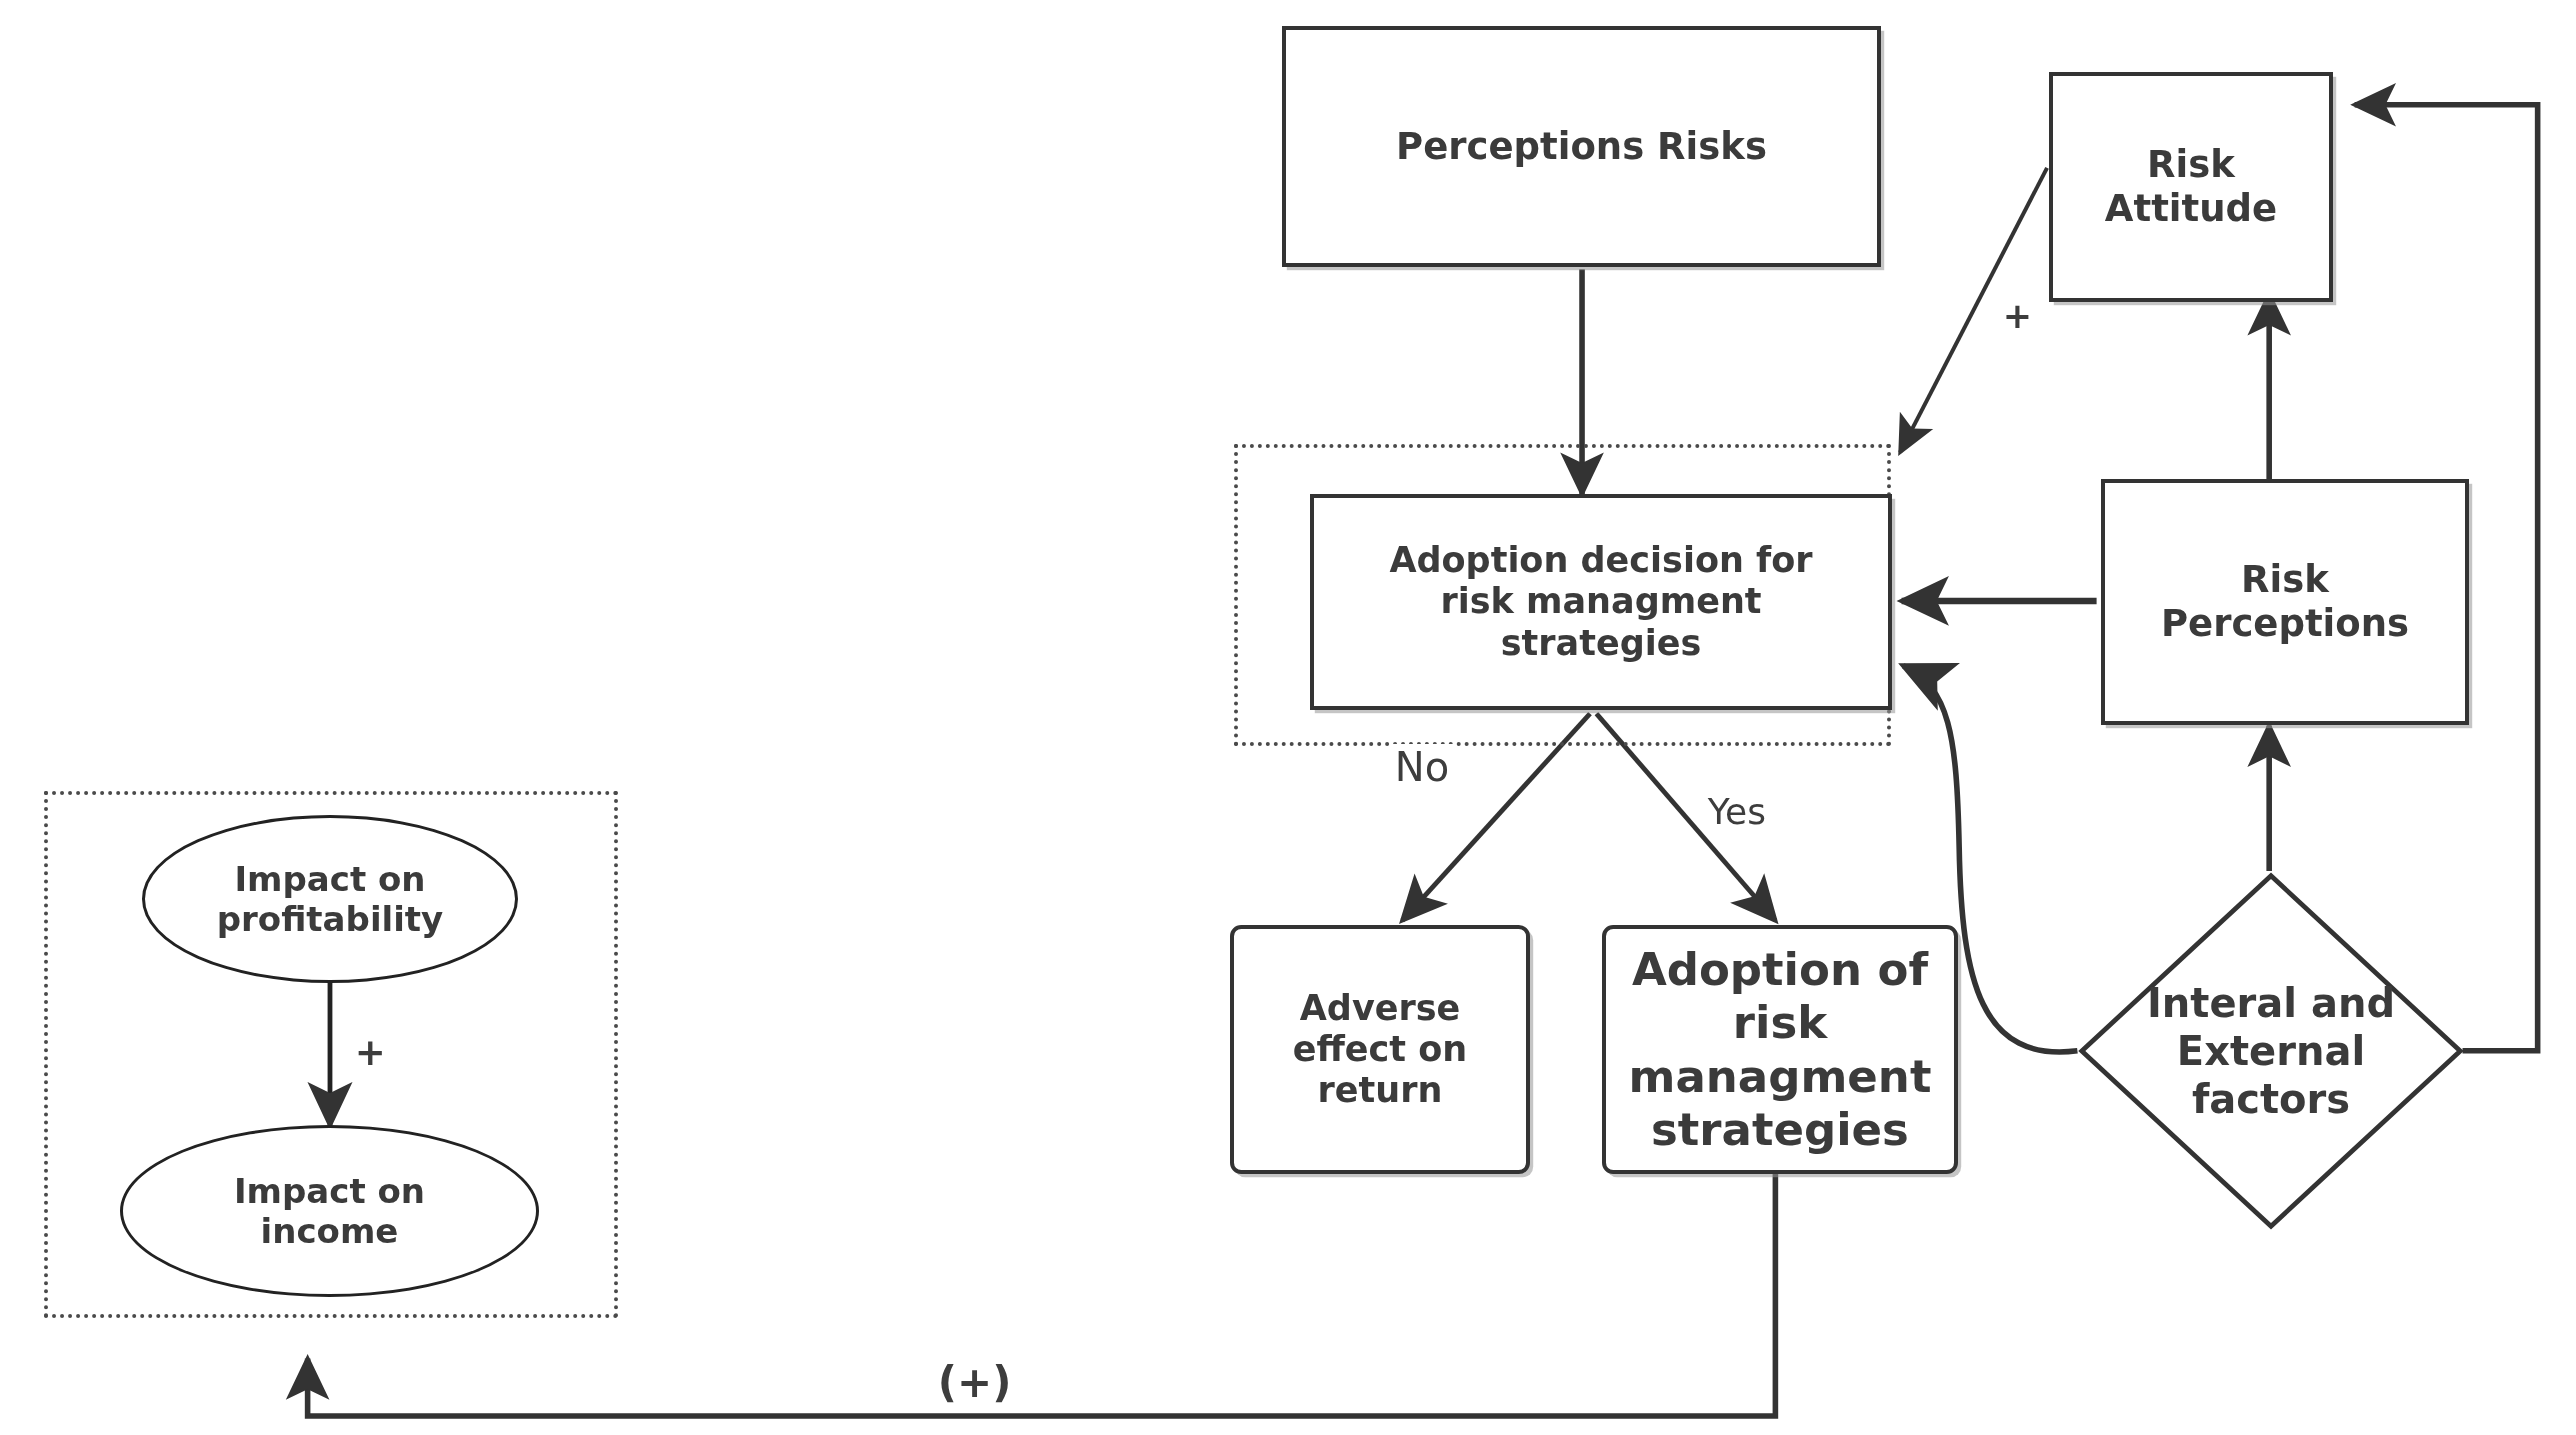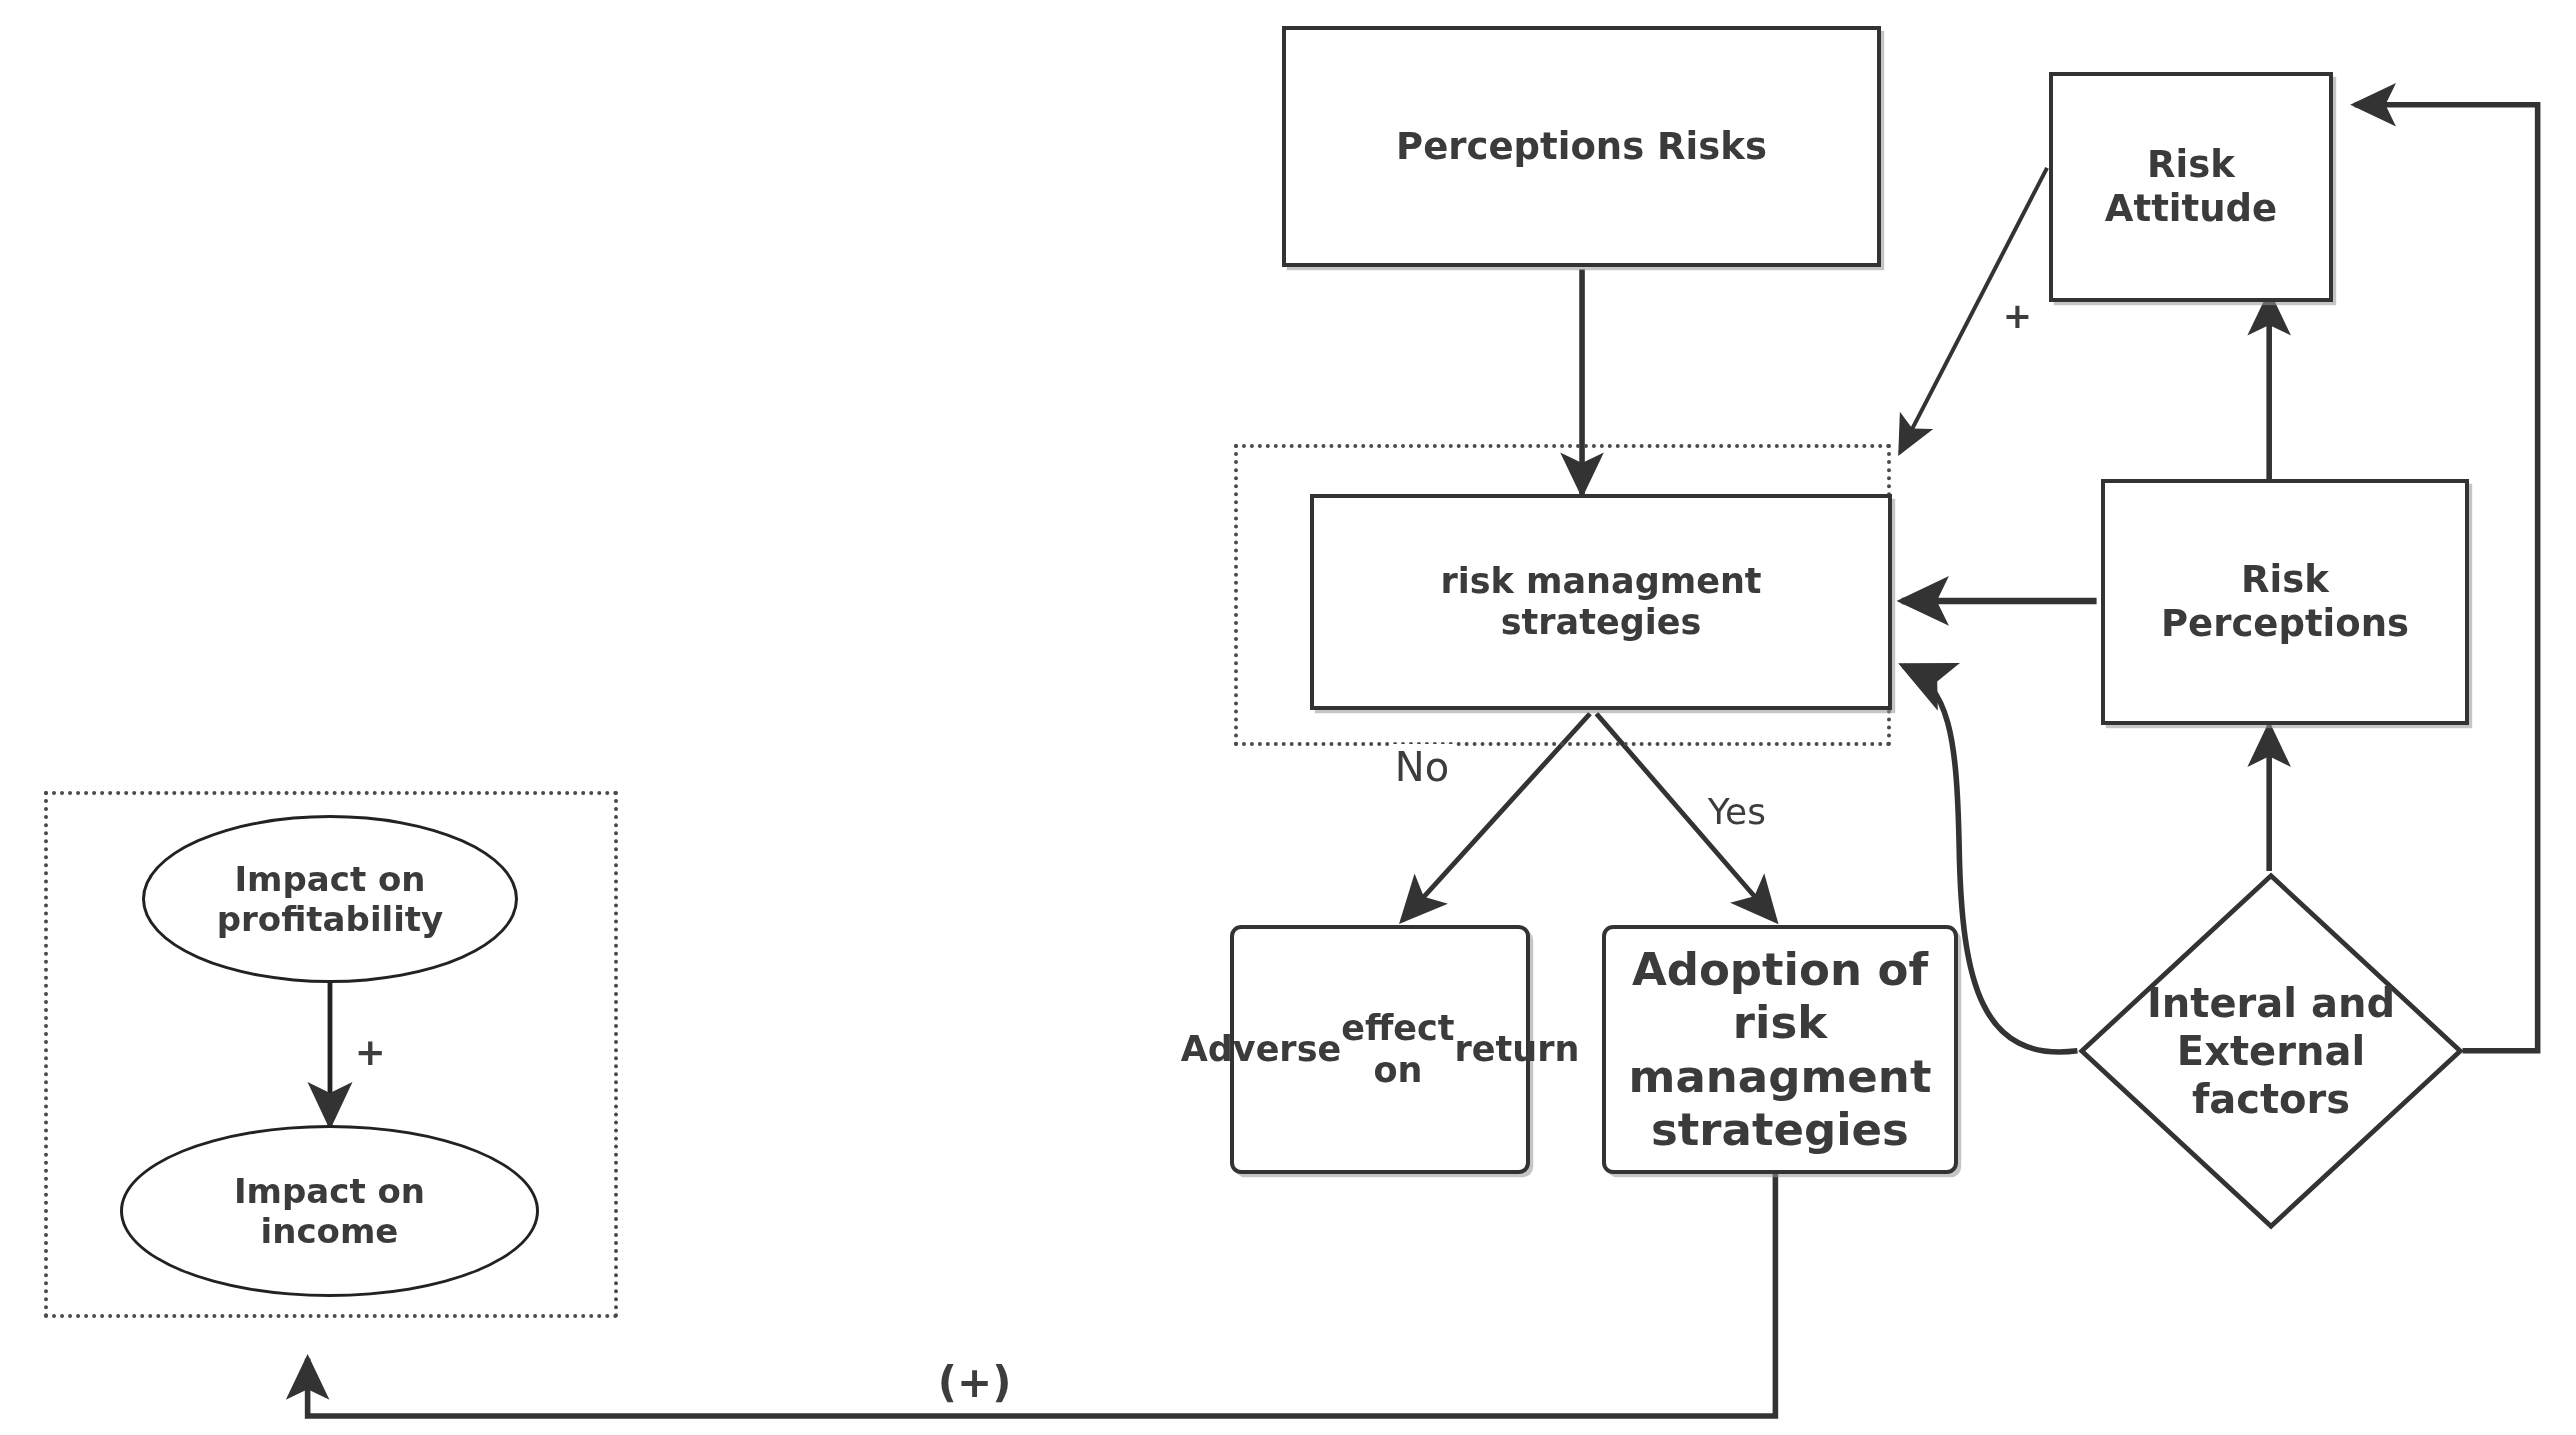--- a/index.html
+++ b/index.html
@@ -114,20 +114,21 @@
   <div class="node rect" style="left:1282px; top:26px; width:599px; height:241px; font-size:37px;">
     <span>Perceptions Risks</span>
   </div>
 
   <div class="node rect" style="left:2049px; top:72px; width:284px; height:230px; font-size:37px; flex-direction:column;">
     <span>Risk</span>
     <span>Attitude</span>
   </div>
 
   <div class="node rect" style="left:1310px; top:494px; width:582px; height:216px; font-size:35px; flex-direction:column;">
+    <span>Adoption decision for</span>
     <span>risk managment</span>
     <span>strategies</span>
   </div>
 
   <div class="node rect" style="left:2101px; top:479px; width:368px; height:246px; font-size:37px; flex-direction:column;">
     <span>Risk</span>
     <span>Perceptions</span>
   </div>
 
   <div style="position:absolute; left:2077px; top:871px; width:388px; height:360px;">
@@ -136,21 +137,21 @@
     </svg>
     <div style="position:absolute; left:0; top:0; width:388px; height:360px;
                 display:flex; flex-direction:column; align-items:center; justify-content:center;
                 font-size:40px; font-weight:bold; color:#3b3b3b; line-height:1.2;">
       <span>Interal and</span>
       <span>External</span>
       <span>factors</span>
     </div>
   </div>
 
-  <div class="node rounded" style="left:1230px; top:925px; width:300px; height:249px; font-size:35px; flex-direction:row;">
+  <div class="node rounded" style="left:1230px; top:925px; width:300px; height:249px; font-size:35px; flex-direction:column;">
     <span>Adverse</span>
     <span>effect on</span>
     <span>return</span>
   </div>
 
   <div class="node rounded" style="left:1602px; top:925px; width:356px; height:249px; font-size:45px; flex-direction:column;">
     <span>Adoption of</span>
     <span>risk</span>
     <span>managment</span>
     <span>strategies</span>

